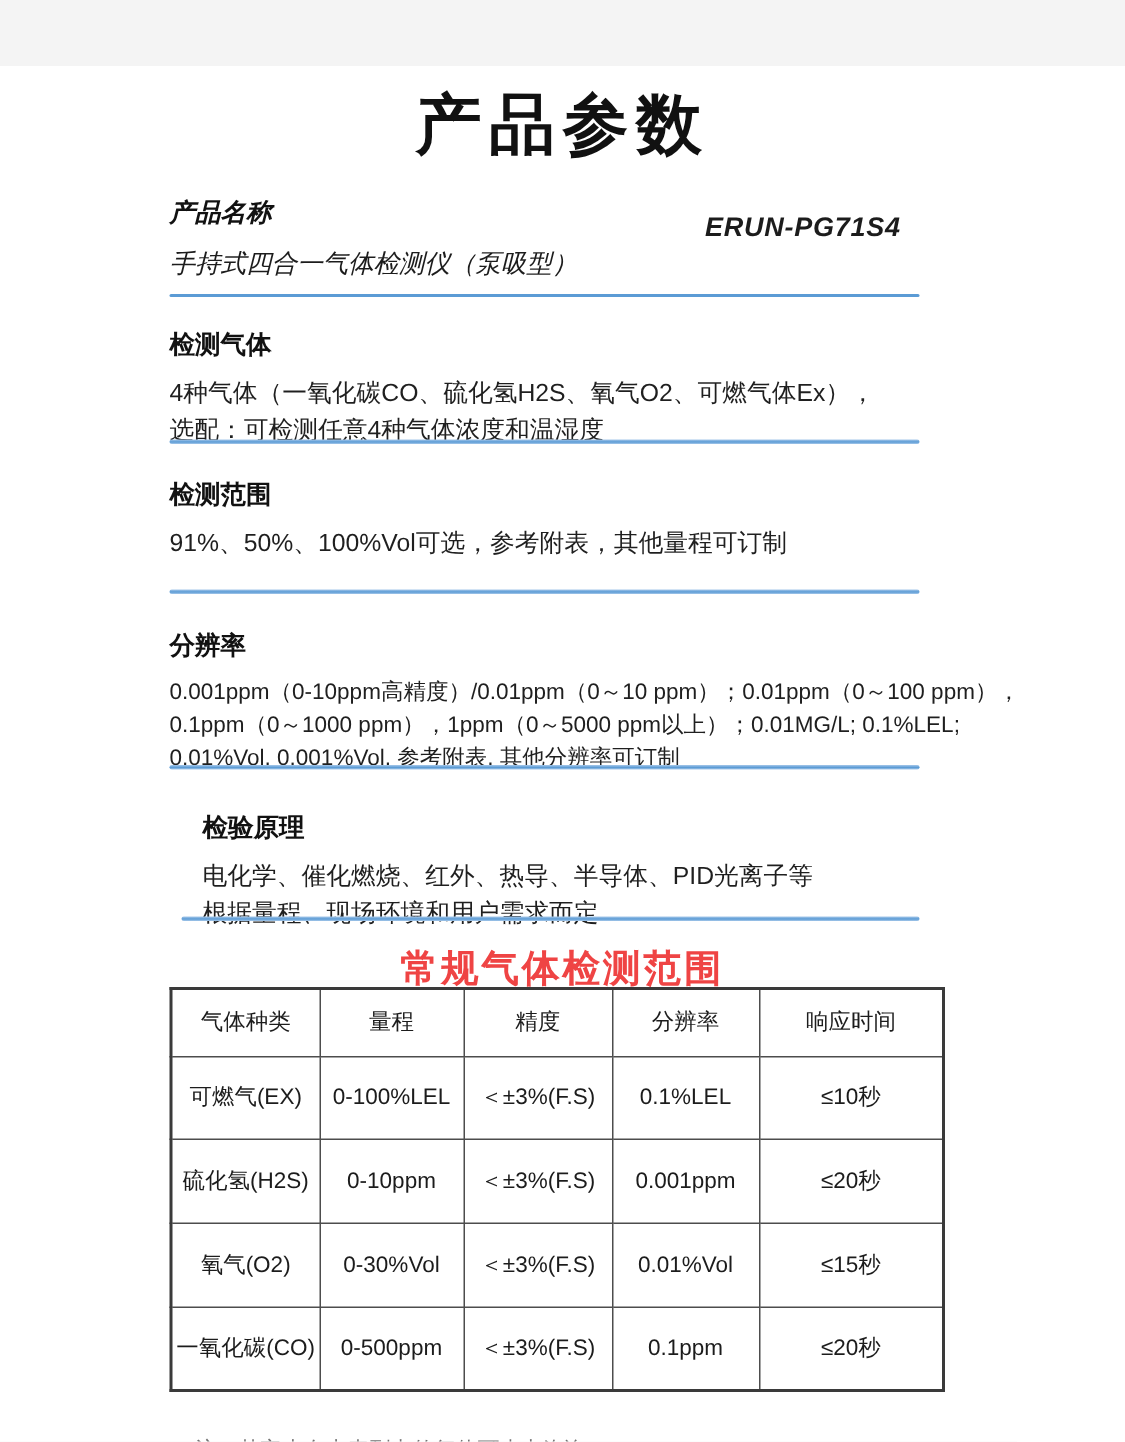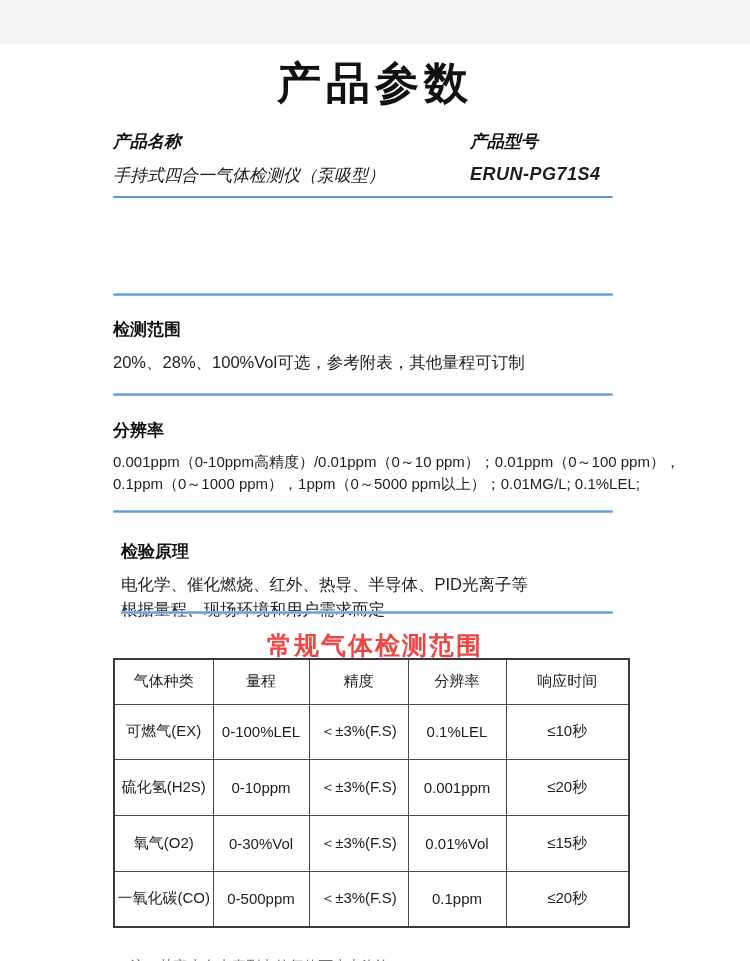--- a/index.html
+++ b/index.html
@@ -39,21 +39,21 @@
   }
   #divider-1 { top: 152px; height: 2px; background: #5b9bd5; }
   #divider-2 { top: 249px; }
   #divider-3 { top: 349px; }
   #divider-4 { top: 466px; }
   #divider-5 { top: 567px; left: 121px; width: 492px; }
   .section { position: absolute; left: 113px; width: 520px; }
   #section-gas       { top: 174px; }
   #section-range     { top: 274px; }
   #section-resolution{ top: 375px; }
-  #section-principle { top: 496px; left: 121px; }
+  #section-principle { top: 496px; left: 135px; }
   .section-heading {
     margin: 0 0 9px 0; font-size: 17px; font-weight: bold; color: #111;
   }
   .section-line {
     margin: 0; font-size: 16.5px; line-height: 25px; color: #1f1f1f;
     white-space: nowrap;
   }
   #section-resolution .section-line { font-size: 15px; line-height: 22px; }
   .table-title {
     position: absolute; top: 585px; left: 0; width: 100%;
@@ -94,41 +94,46 @@
 <div class="page">
 
   <h1 class="page-title">产品参数</h1>
 
   <div class="product-row">
     <div class="product-col-left">
       <div class="field-label">产品名称</div>
       <div class="field-value">手持式四合一气体检测仪（泵吸型）</div>
     </div>
     <div class="product-col-right">
-      <div class="field-label">产品型号</div>
       <div class="field-value model-value">ERUN-PG71S4</div>
     </div>
   </div>
 
   <hr id="divider-1" class="divider">
 
+  <div class="section" id="section-gas">
+    <h3 class="section-heading">检测气体</h3>
+    <p class="section-line">4种气体（一氧化碳CO、硫化氢H2S、氧气O2、可燃气体Ex），</p>
+    <p class="section-line">选配：可检测任意4种气体浓度和温湿度</p>
+  </div>
 
   <hr id="divider-2" class="divider">
 
   <div class="section" id="section-range">
     <h3 class="section-heading">检测范围</h3>
-    <p class="section-line">20%、28%、100%Vol可选，参考附表，其他量程可订制</p>
+    <p class="section-line">91%、50%、100%Vol可选，参考附表，其他量程可订制</p>
   </div>
 
   <hr id="divider-3" class="divider">
 
   <div class="section" id="section-resolution">
     <h3 class="section-heading">分辨率</h3>
     <p class="section-line">0.001ppm（0-10ppm高精度）/0.01ppm（0～10 ppm）；0.01ppm（0～100 ppm），</p>
     <p class="section-line">0.1ppm（0～1000 ppm），1ppm（0～5000 ppm以上）；0.01MG/L; 0.1%LEL;</p>
+    <p class="section-line">0.01%Vol, 0.001%Vol, 参考附表, 其他分辨率可订制</p>
   </div>
 
   <hr id="divider-4" class="divider">
 
   <div class="section" id="section-principle">
     <h3 class="section-heading">检验原理</h3>
     <p class="section-line">电化学、催化燃烧、红外、热导、半导体、PID光离子等</p>
     <p class="section-line">根据量程、现场环境和用户需求而定</p>
   </div>
 

